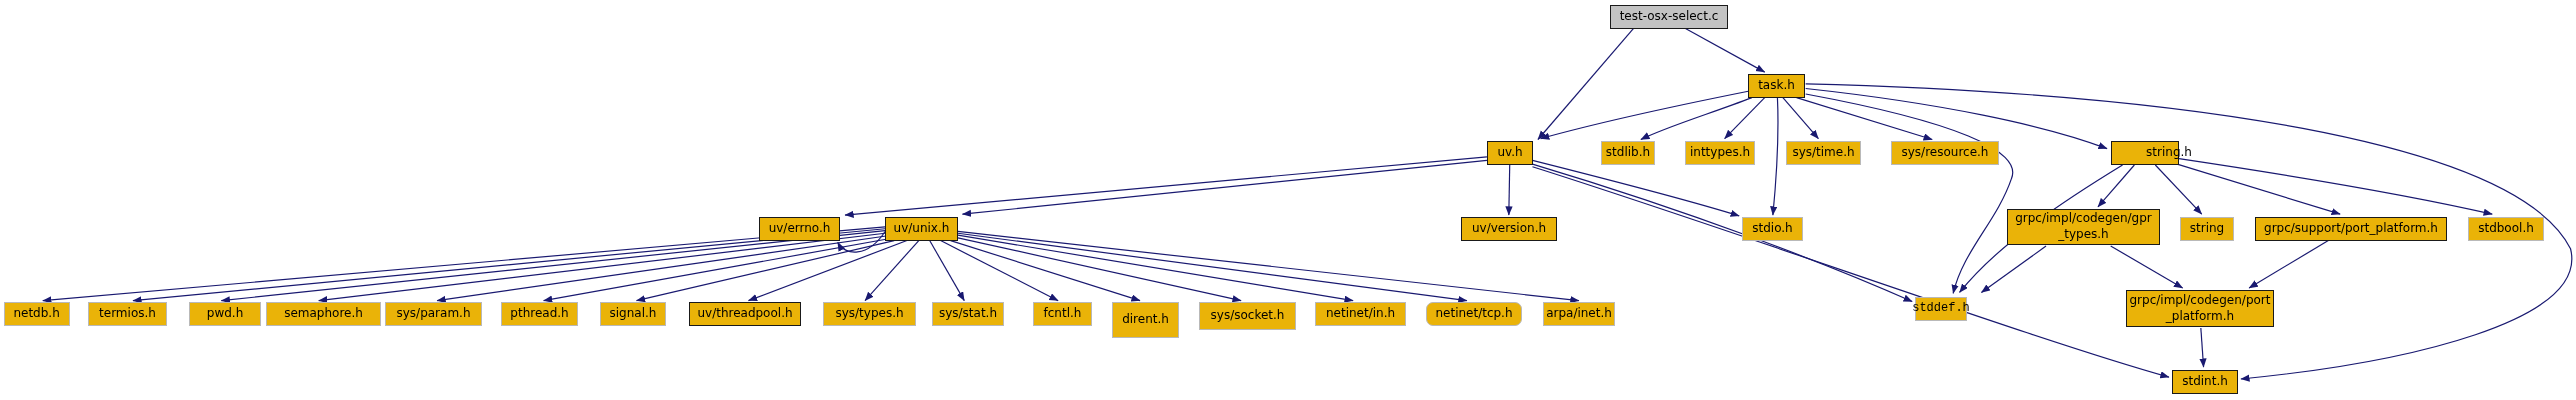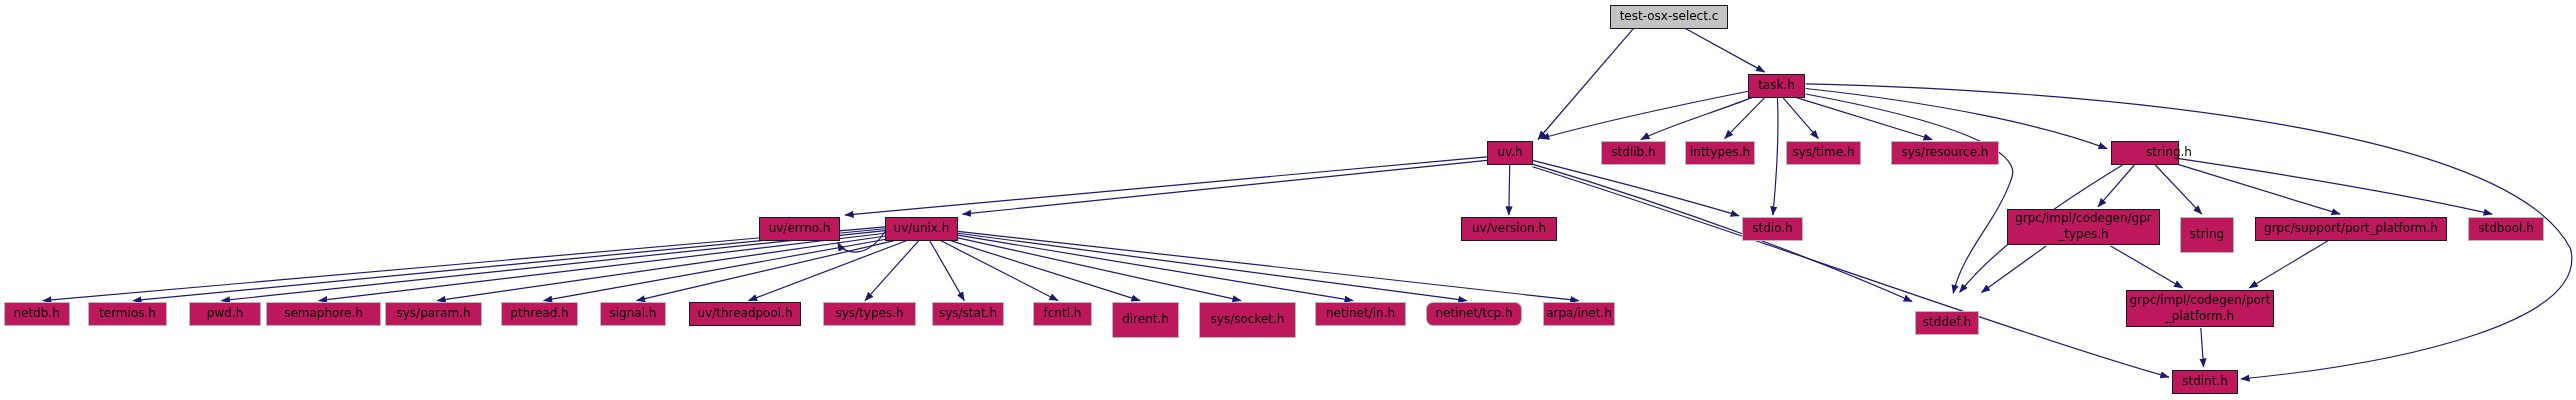--- a/index.html
+++ b/index.html
@@ -1,21 +1,21 @@
 <!DOCTYPE html>
 <html style="font-size:14.6px"><head>
 <meta charset="utf-8">
 <style>
   html,body{margin:0;padding:0;background:#ffffff;}
   #stage{position:relative;width:2576px;height:401px;background:#ffffff;
          font-family:"DejaVu Sans","Liberation Sans",sans-serif;overflow:hidden;}
   #edge-layer{position:absolute;left:0;top:0;width:2576px;height:401px;}
   .edge{fill:none;stroke:#191970;stroke-width:1.3px;}
   .node{position:absolute;display:flex;align-items:center;justify-content:center;
-        background:#be185d;color:#000000;font-size:12px;line-height:1.3;
+        background:#eab308;color:#000000;font-size:12px;line-height:1.3;
         text-align:center;white-space:pre-line;box-sizing:border-box;cursor:pointer;}
   .node.ext{border:0.9px solid #b9b9b9;}
   .node.doc{border:1.4px solid #1a1a1a;}
   .node.root{border:1.8px solid #1a1a1a;background:#c3c3c3;font-weight:normal;}
 </style>
 </head>
 <body>
 
 <div id="stage">
   <svg id="edge-layer" viewBox="0 0 2829 440" xmlns="http://www.w3.org/2000/svg">
@@ -67,49 +67,49 @@
         <path d="M2247,270 L2176,321" class="edge" marker-end="url(#arrow)"></path>
         <path d="M2318,270 L2397,316" class="edge" marker-end="url(#arrow)"></path>
         <path d="M2557,264 L2470,316" class="edge" marker-end="url(#arrow)"></path>
         <path d="M2417,360 L2420,403" class="edge" marker-end="url(#arrow)"></path>
       </g>
   </svg>
   <div id="nodes">
       <div class="node root" style="left: 1610px; top: 4.6px; width: 118px; height: 24px;">test-osx-select.c</div>
       <div class="node doc" style="left: 1748px; top: 74px; width: 57px; height: 24px;">task.h</div>
       <div class="node doc" style="left: 1487px; top: 141px; width: 46px; height: 24px;">uv.h</div>
-      <div class="node ext" style="left: 1601px; top: 141px; width: 65px; height: 24px;">stdlib.h</div>
+      <div class="node ext" style="left: 1601px; top: 141px; width: 54px; height: 24px;">stdlib.h</div>
       <div class="node ext" style="left: 1685px; top: 141px; width: 70px; height: 24px;">inttypes.h</div>
       <div class="node ext" style="left: 1786px; top: 141px; width: 75px; height: 24px;">sys/time.h</div>
       <div class="node ext" style="left: 1891px; top: 141px; width: 108px; height: 24px;">sys/resource.h</div>
       <div class="node doc" style="left: 2111px; top: 141px; width: 68px; height: 24px; padding-left: 48px;">string.h</div>
       <div class="node doc" style="left: 759px; top: 217px; width: 81px; height: 24px;">uv/errno.h</div>
       <div class="node doc" style="left: 885px; top: 217px; width: 73px; height: 24px;">uv/unix.h</div>
       <div class="node doc" style="left: 1461px; top: 217px; width: 96px; height: 24px;">uv/version.h</div>
       <div class="node ext" style="left: 1742px; top: 217px; width: 61px; height: 24px;">stdio.h</div>
       <div class="node doc" style="left: 2007px; top: 209px; width: 153px; height: 36px;">grpc/impl/codegen/gpr
 _types.h</div>
-      <div class="node ext" style="left: 2180px; top: 217px; width: 54px; height: 36px;">string</div>
+      <div class="node ext" style="left: 2180px; top: 217px; width: 54px; height: 24px;">string</div>
       <div class="node doc" style="left: 2255px; top: 217px; width: 192px; height: 24px;">grpc/support/port_platform.h</div>
       <div class="node ext" style="left: 2468px; top: 217px; width: 76px; height: 24px;">stdbool.h</div>
       <div class="node ext" style="left: 3.6px; top: 302px; width: 66px; height: 24px;">netdb.h</div>
       <div class="node ext" style="left: 88px; top: 302px; width: 79px; height: 24px;">termios.h</div>
       <div class="node ext" style="left: 189px; top: 302px; width: 72px; height: 24px;">pwd.h</div>
       <div class="node ext" style="left: 266px; top: 302px; width: 115px; height: 24px;">semaphore.h</div>
       <div class="node ext" style="left: 385px; top: 302px; width: 97px; height: 24px;">sys/param.h</div>
       <div class="node ext" style="left: 501px; top: 302px; width: 77px; height: 24px;">pthread.h</div>
       <div class="node ext" style="left: 600px; top: 302px; width: 66px; height: 24px;">signal.h</div>
       <div class="node doc" style="left: 689px; top: 302px; width: 112px; height: 24px;">uv/threadpool.h</div>
       <div class="node ext" style="left: 823px; top: 302px; width: 93px; height: 24px;">sys/types.h</div>
       <div class="node ext" style="left: 932px; top: 302px; width: 72px; height: 24px;">sys/stat.h</div>
       <div class="node ext" style="left: 1033px; top: 302px; width: 59px; height: 24px;">fcntl.h</div>
       <div class="node ext" style="left: 1112px; top: 302px; width: 67px; height: 36px;">dirent.h</div>
-      <div class="node ext" style="left: 1199px; top: 302px; width: 97px; height: 36px;">sys/socket.h</div>
+      <div class="node ext" style="left: 1199px; top: 302px; width: 97px; height: 28px;">sys/socket.h</div>
       <div class="node ext" style="left: 1315px; top: 302px; width: 91px; height: 24px;">netinet/in.h</div>
       <div class="node ext" style="left: 1426px; top: 302px; width: 96px; height: 24px; border-radius: 7px;">netinet/tcp.h</div>
       <div class="node ext" style="left: 1543px; top: 302px; width: 72px; height: 24px;">arpa/inet.h</div>
-      <div class="node ext" style="left: 1915px; top: 311px; width: 64px; height: 24px;">stddef.h</div>
+      <div class="node ext" style="left: 1915px; top: 297px; width: 52px; height: 24px; font-family: Liberation Mono, monospace;">stddef.h</div>
       <div class="node doc" style="left: 2126px; top: 290px; width: 148px; height: 37px;">grpc/impl/codegen/port
 _platform.h</div>
       <div class="node doc" style="left: 2172px; top: 370px; width: 66px; height: 24px;">stdint.h</div>
     </div>
 </div>
 
 
 </body></html>

